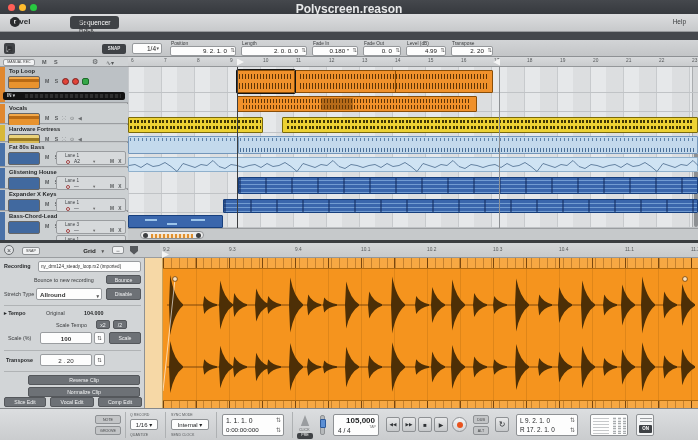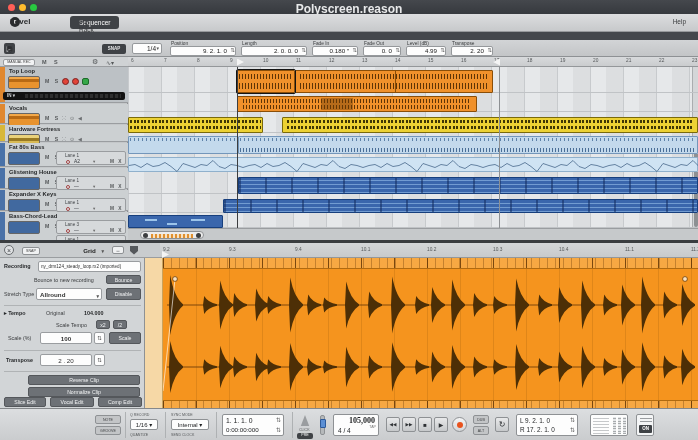--- a/index.html
+++ b/index.html
@@ -624,21 +624,21 @@
         <div style="right: 2px; top: 11px; font-size: 6px; color: rgb(102, 102, 102);">⇅</div>
       </div>
       <div class="tsep" style="left: 292px;"></div>
       <div class="metronome" style="left: 300px; top: 6px;"></div>
       <div class="tinylab" style="left: 299px; top: 19px;">CLICK</div>
       <div class="tbtn" style="left: 297px; top: 24px; width: 16px; height: 6px; line-height: 5px; background: rgb(63, 66, 70); color: rgb(255, 255, 255); border: 0px;">PRE</div>
       <div class="vslider" style="left: 320px; top: 6px;">
         <div class="th"></div>
       </div>
       <div class="tdisp" style="left: 333px; top: 5px; width: 46px; height: 22px;">
-        <div style="right: 3px; top: 1px; font-size: 8px; font-weight: bold; white-space: nowrap; font-family: Liberation Serif, serif;">105,000</div>
+        <div style="right: 3px; top: 1px; font-size: 8px; font-weight: bold; white-space: nowrap;">105,000</div>
         <div style="right: 2px; top: 10px; font-size: 3.6px; color: rgb(119, 119, 119);">TAP</div>
         <div style="left: 4px; top: 12px; font-size: 6.5px;">4 / 4</div>
       </div>
       <div class="transbtn" style="left: 386px; font-size: 4.5px;">◀◀</div>
       <div class="transbtn" style="left: 402px; font-size: 4.5px;">▶▶</div>
       <div class="transbtn" style="left: 418px;">■</div>
       <div class="transbtn" style="left: 434px;">▶</div>
       <div class="recbtn" style="left: 452px;">
         <div class="rd"></div>
       </div>

